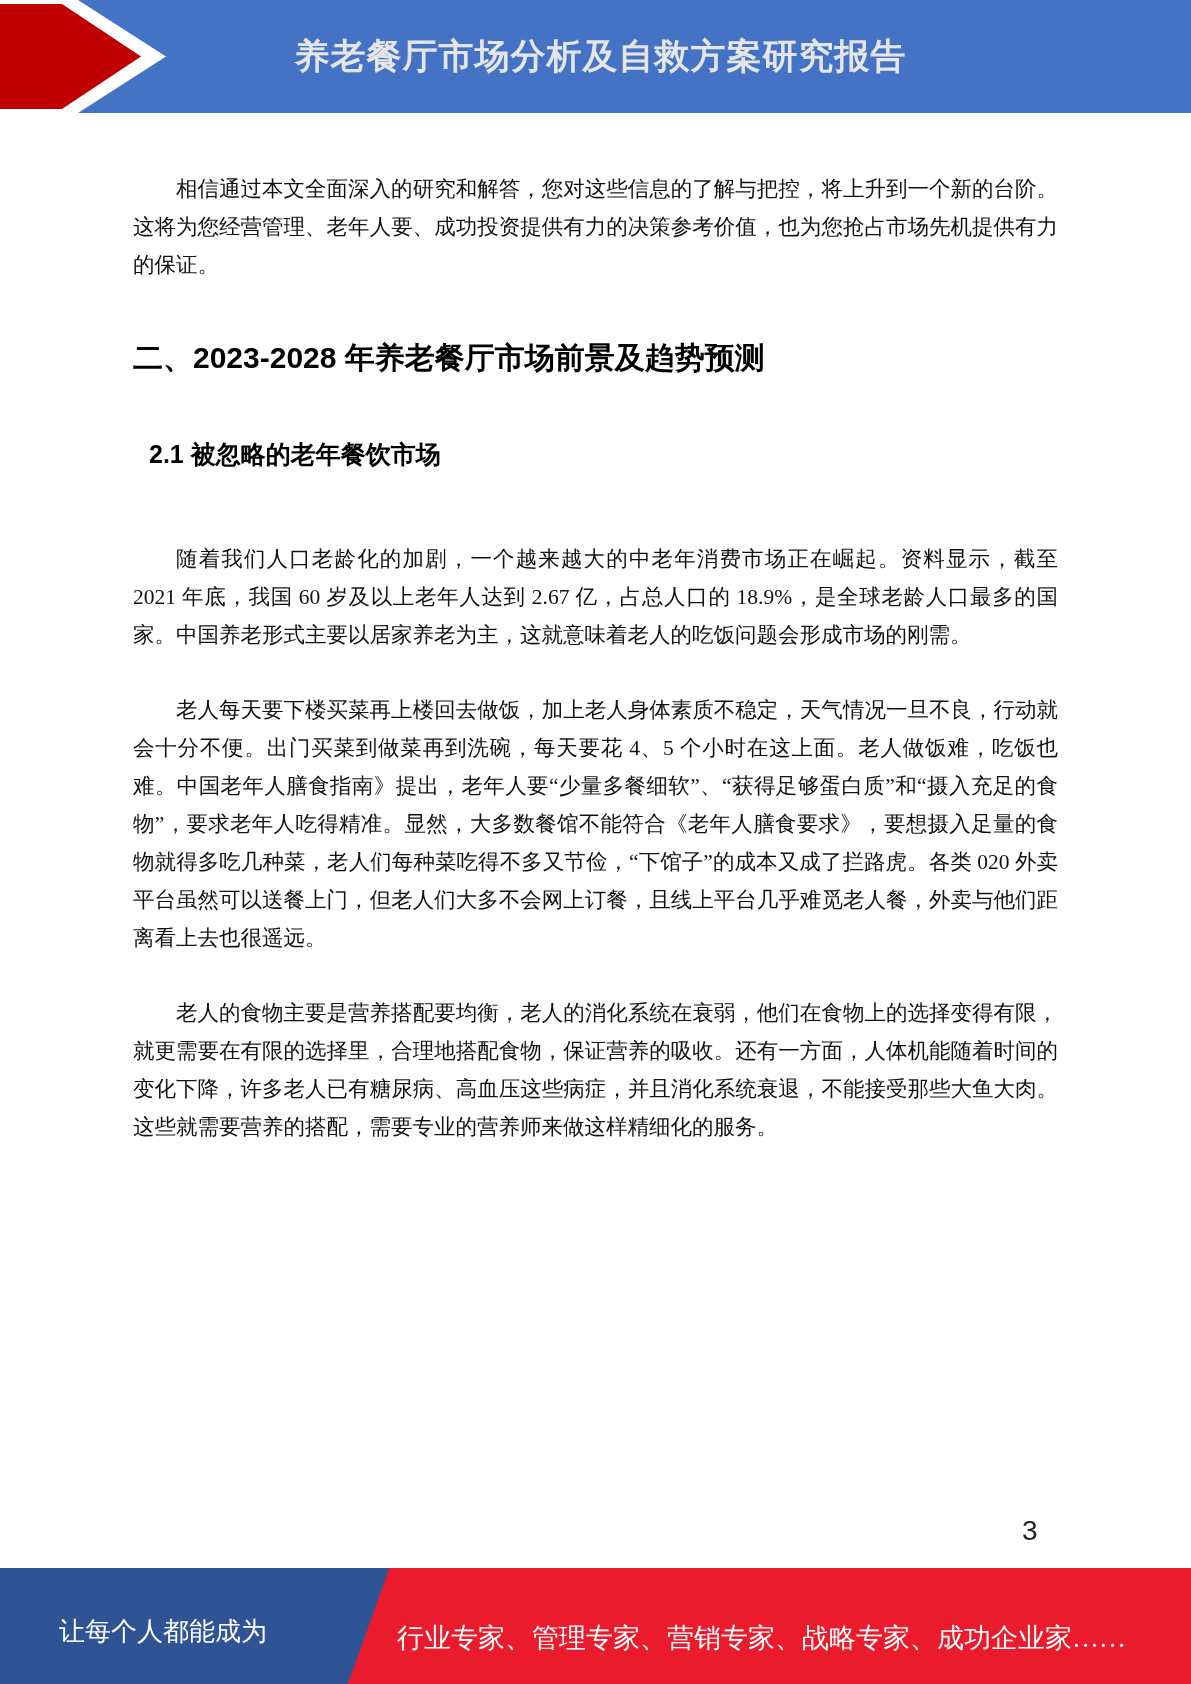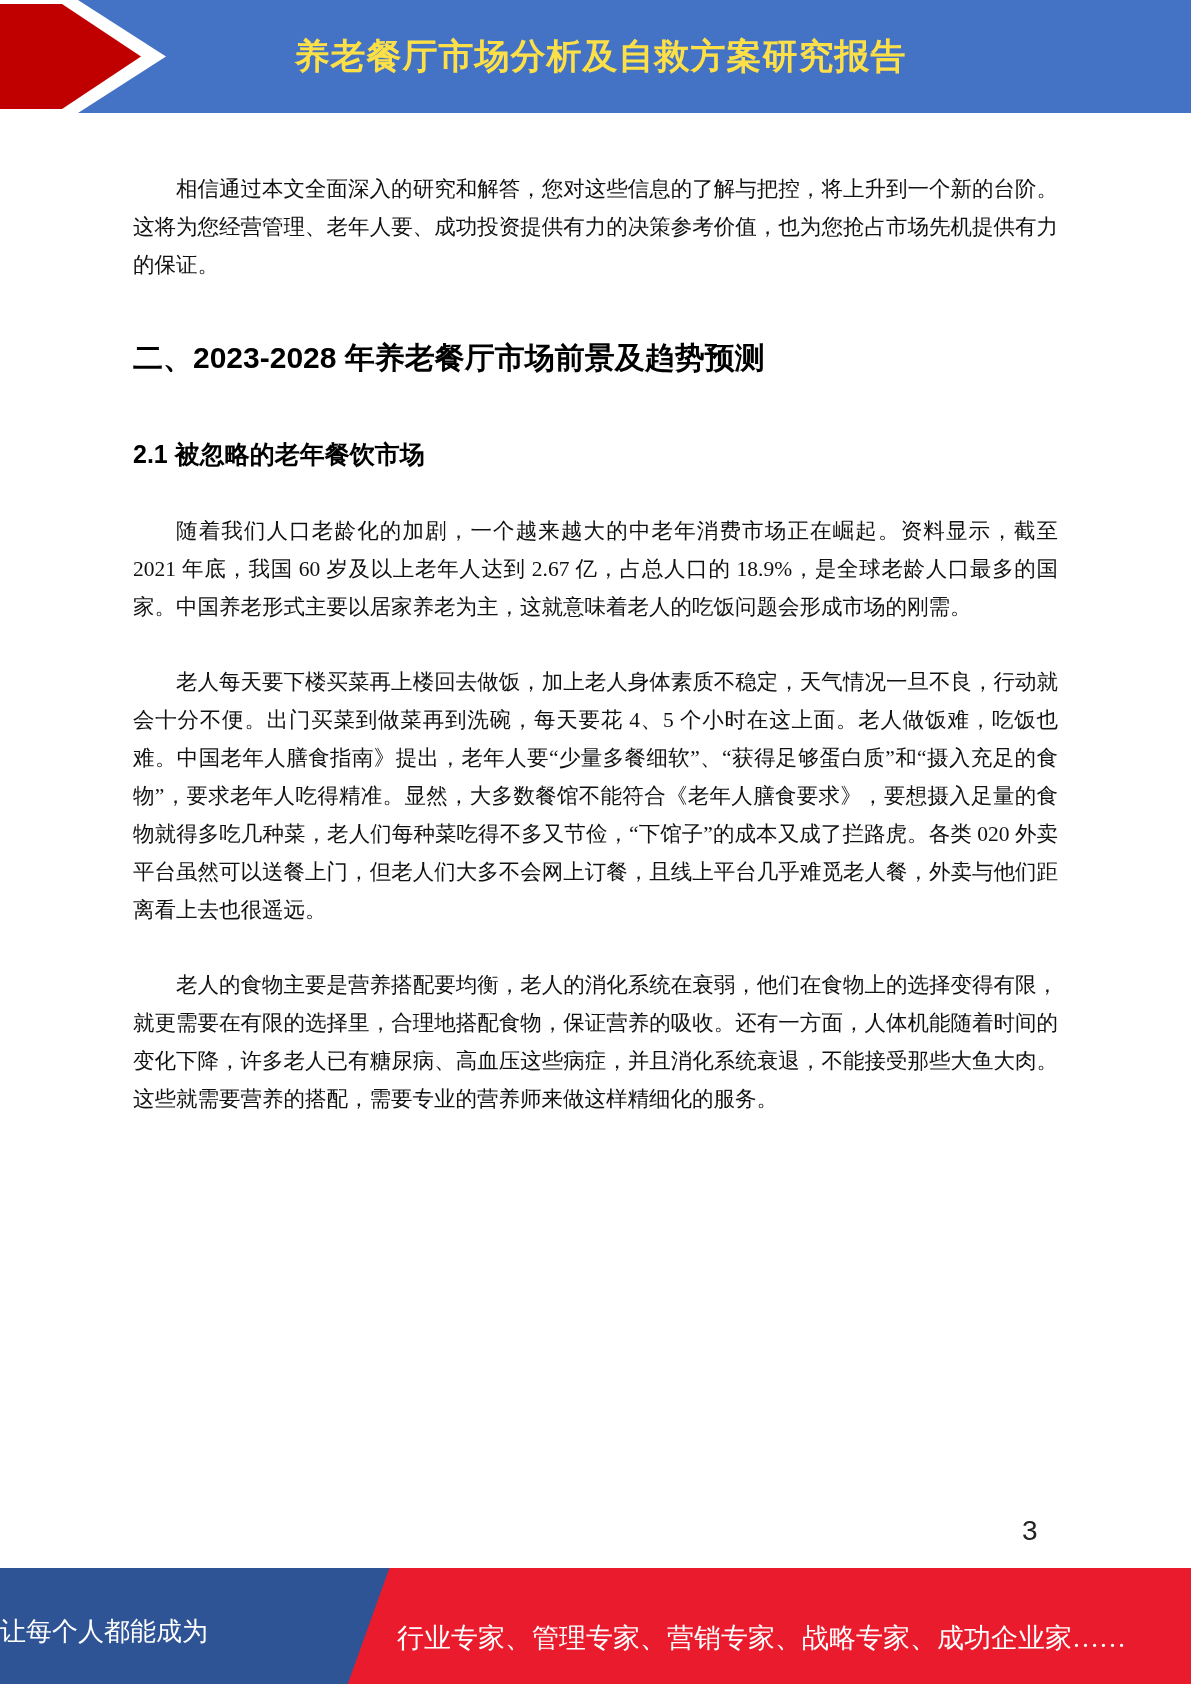--- a/index.html
+++ b/index.html
@@ -28,21 +28,21 @@
     left: 0; top: 0;
     width: 170px;
     height: 113px;
   }
   .banner-title {
     position: relative;
     font-family: "Liberation Sans", sans-serif;
     font-weight: bold;
     font-size: 35px;
     letter-spacing: 1px;
-    color: #fde047;
+    color: #e5e5e5;
     padding-left: 10px;
   }
 
   
   .content {
     position: absolute;
     top: 113px; left: 0;
     width: 1191px;
     padding: 20px 133px 0 133px;
   }
@@ -57,28 +57,28 @@
   .body-para.first { margin-top: 0; }
   .section-heading {
     margin: 52px 0 0 0;
     font-family: "Liberation Sans", sans-serif;
     font-weight: bold;
     font-size: 30px;
     line-height: 44px;
     color: #000000;
   }
   .subsection-heading {
-    margin: 56px 0 0 0;
+    margin: 56px 0 0 16px;
     font-family: "Liberation Sans", sans-serif;
     font-weight: bold;
     font-size: 25px;
     line-height: 36px;
     color: #000000;
   }
-  .body-para.after-sub { margin-top: 40px; }
+  .body-para.after-sub { margin-top: 68px; }
 
   
   .page-number {
     position: absolute;
     top: 1514px;
     left: 1022px;
     font-size: 28px;
     line-height: 34px;
     color: #222222;
     font-family: "Liberation Sans", sans-serif;
@@ -96,21 +96,21 @@
     position: absolute;
     inset: 0;
     clip-path: polygon(32.7% 0, 100% 0, 100% 100%, 29.2% 100%);
   }
   .footer-text-left {
     position: absolute;
     left: 0;
     top: 46px;
     width: 348px;
     padding-right: 22px;
-    text-align: left;
+    text-align: center;
     font-size: 26px;
     line-height: 36px;
     color: #ffffff;
     white-space: nowrap;
   }
   .footer-text-right {
     position: absolute;
     left: 397px;
     top: 42px;
     font-size: 27px;

